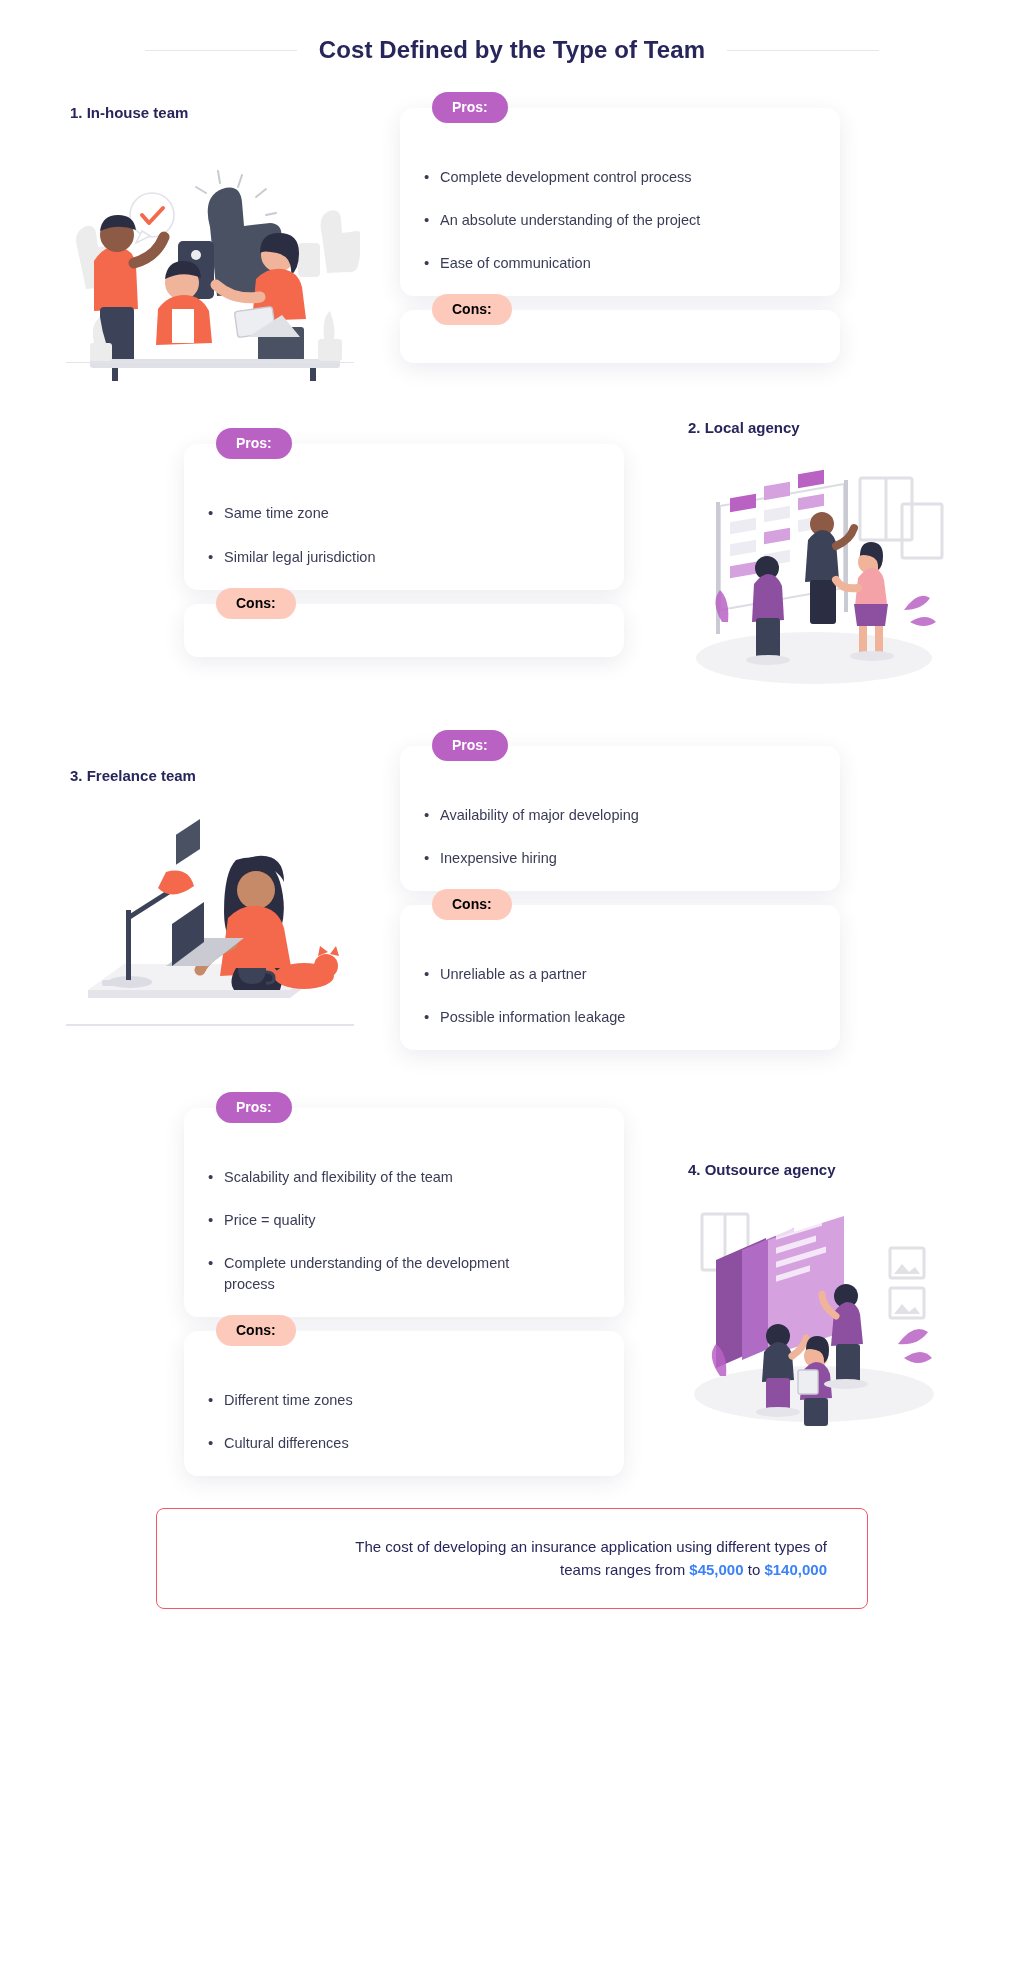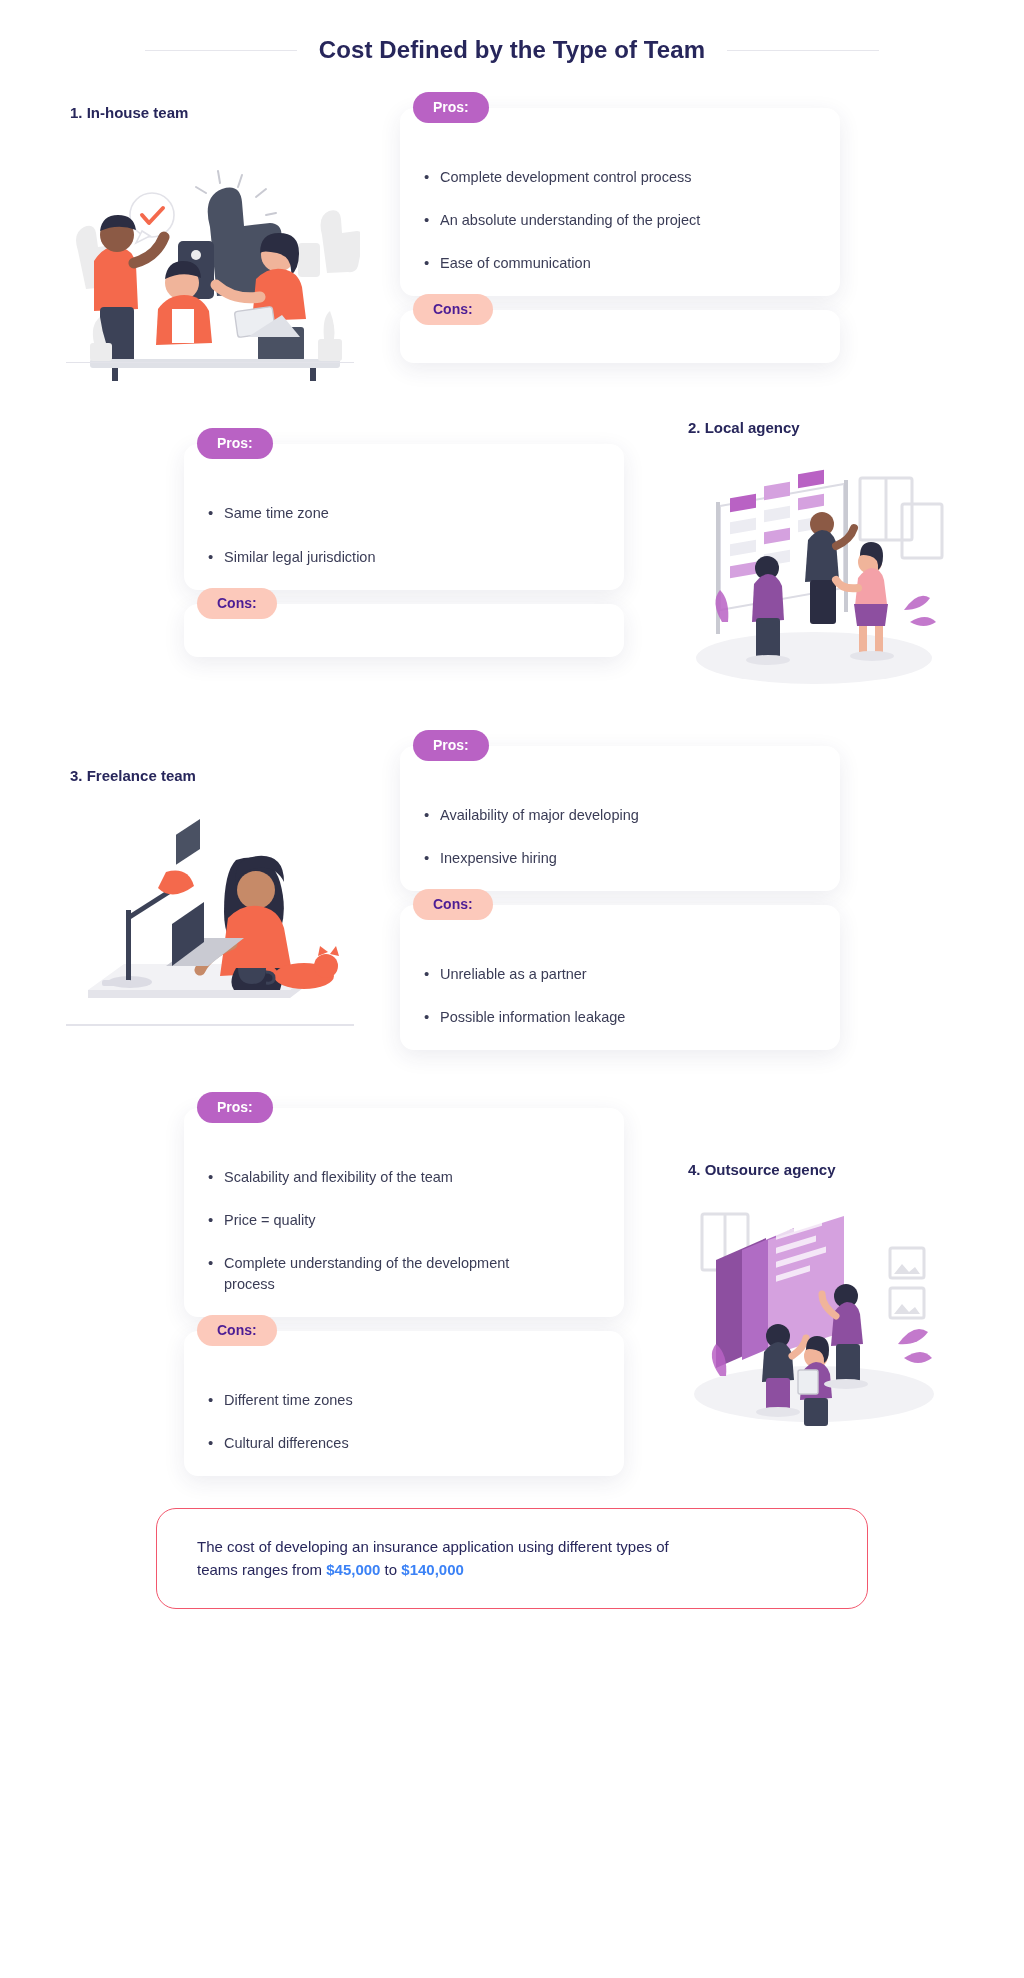--- a/index.html
+++ b/index.html
@@ -85,24 +85,24 @@
     margin-bottom: 14px;
   }
   .badge {
     display: inline-block;
     border-radius: 18px;
     padding: 7px 20px 8px 20px;
     font-size: 14px;
     font-weight: bold;
     position: relative;
     top: -16px;
-    left: 13px;
+    left: 32px;
   }
   .badge.pros { background: #b962c4; color: #ffffff; }
-  .badge.cons { background: #fcc9bb; color: #4c1d95; }
+  .badge.cons { background: #fcc9bb; color: #000000; }
 
   ul.bullets {
     list-style: none;
     padding: 6px 30px 0 40px;
   }
   ul.bullets li {
     position: relative;
     font-size: 14.5px;
     line-height: 1.45;
     color: #3a3c56;
@@ -121,23 +121,23 @@
 
   
   .footer-wrap {
     display: flex;
     justify-content: center;
     margin-top: 18px;
   }
   .footer-banner {
     width: 712px;
     border: 1.4px solid #f2576d;
-    border-radius: 20px;
+    border-radius: 8px;
     padding: 26px 40px;
-    text-align: left;
+    text-align: right;
     font-size: 15px;
     line-height: 1.55;
     color: #27265b;
   }
   .footer-banner b { font-weight: bold; color: #3b82f6; }
 
   
   .ground {
     position: absolute;
     bottom: 18px; left: 6px; right: 6px;

